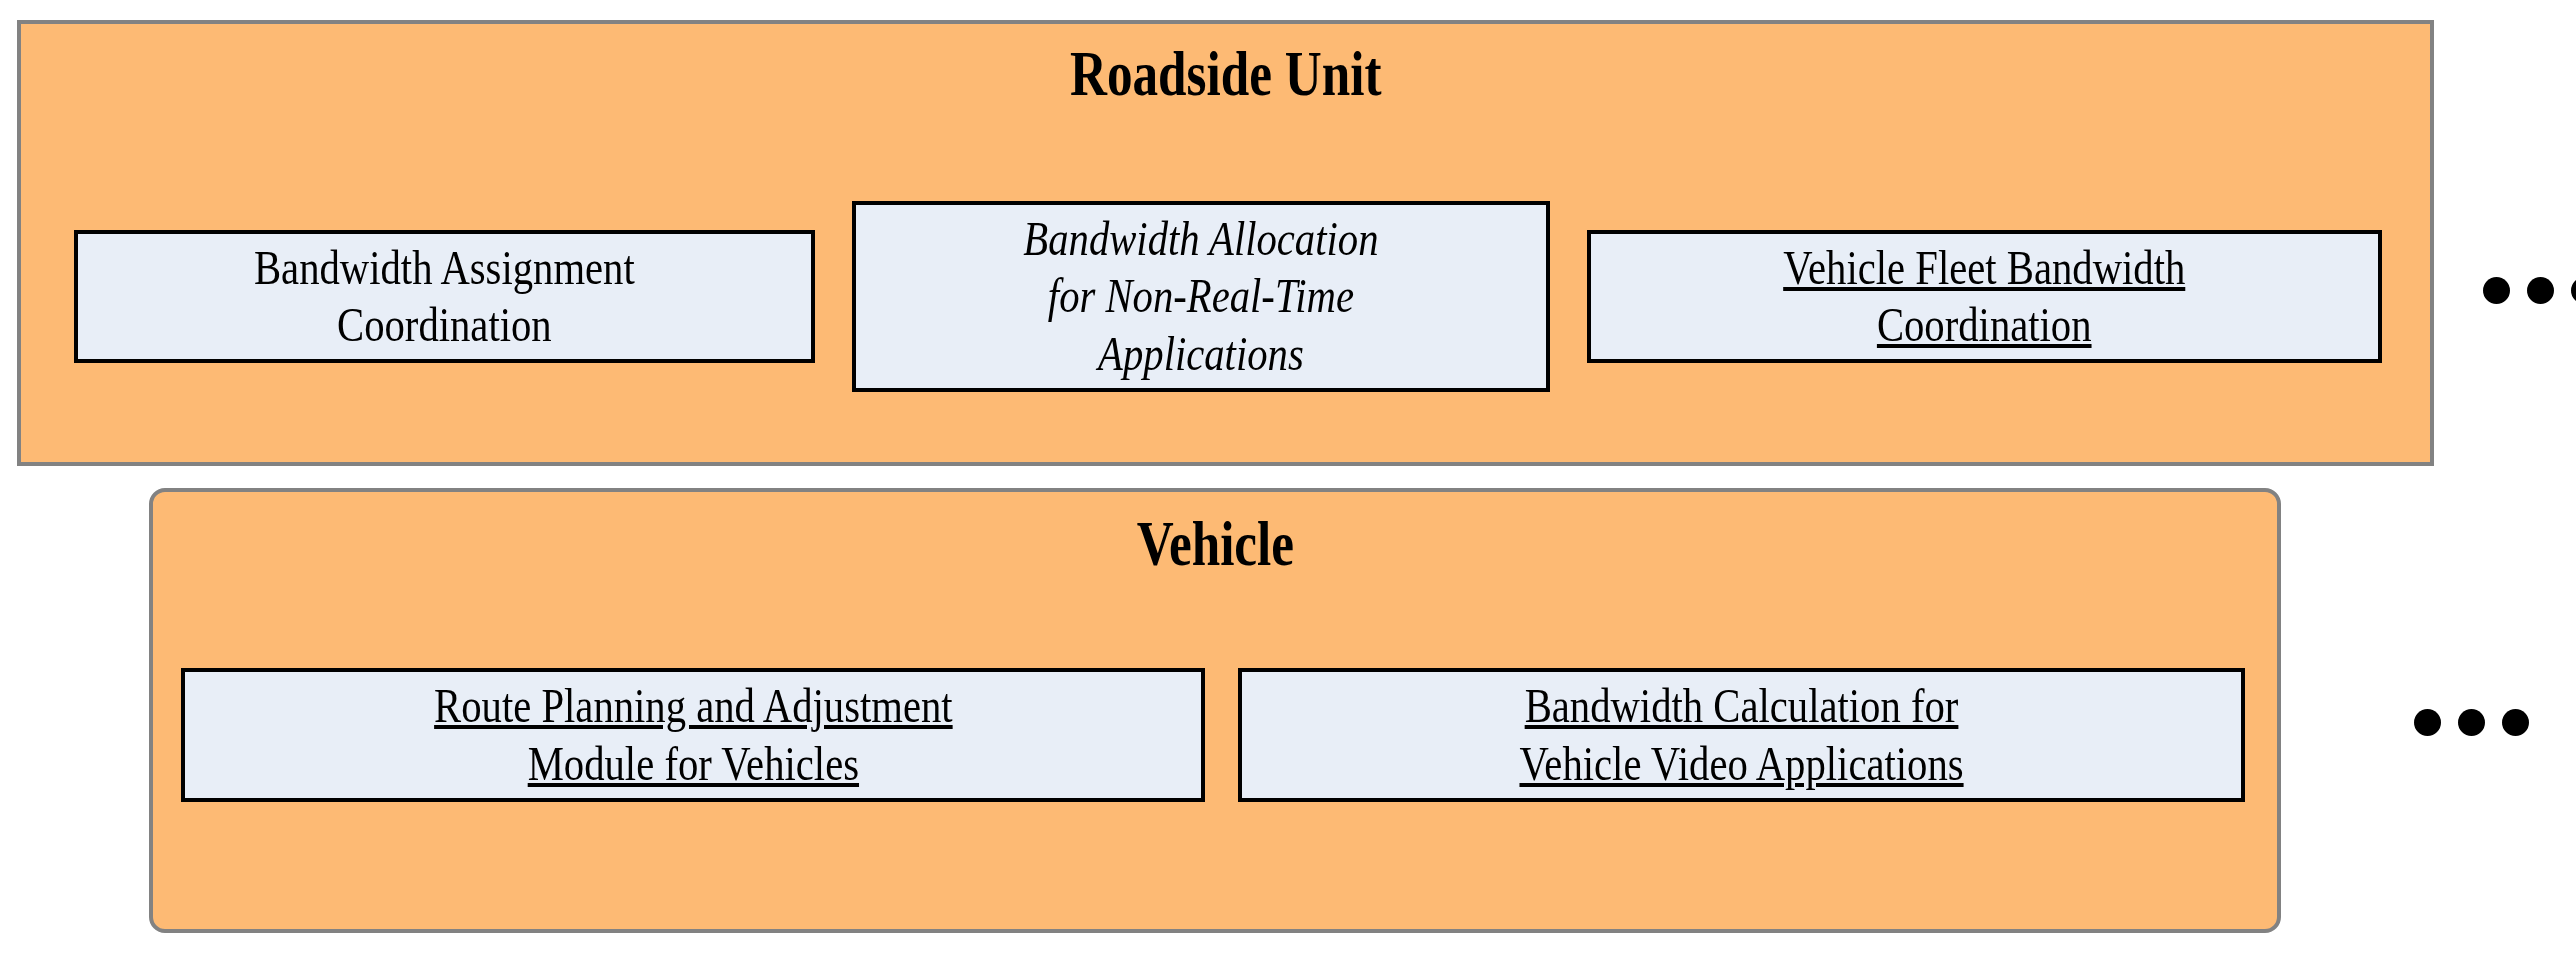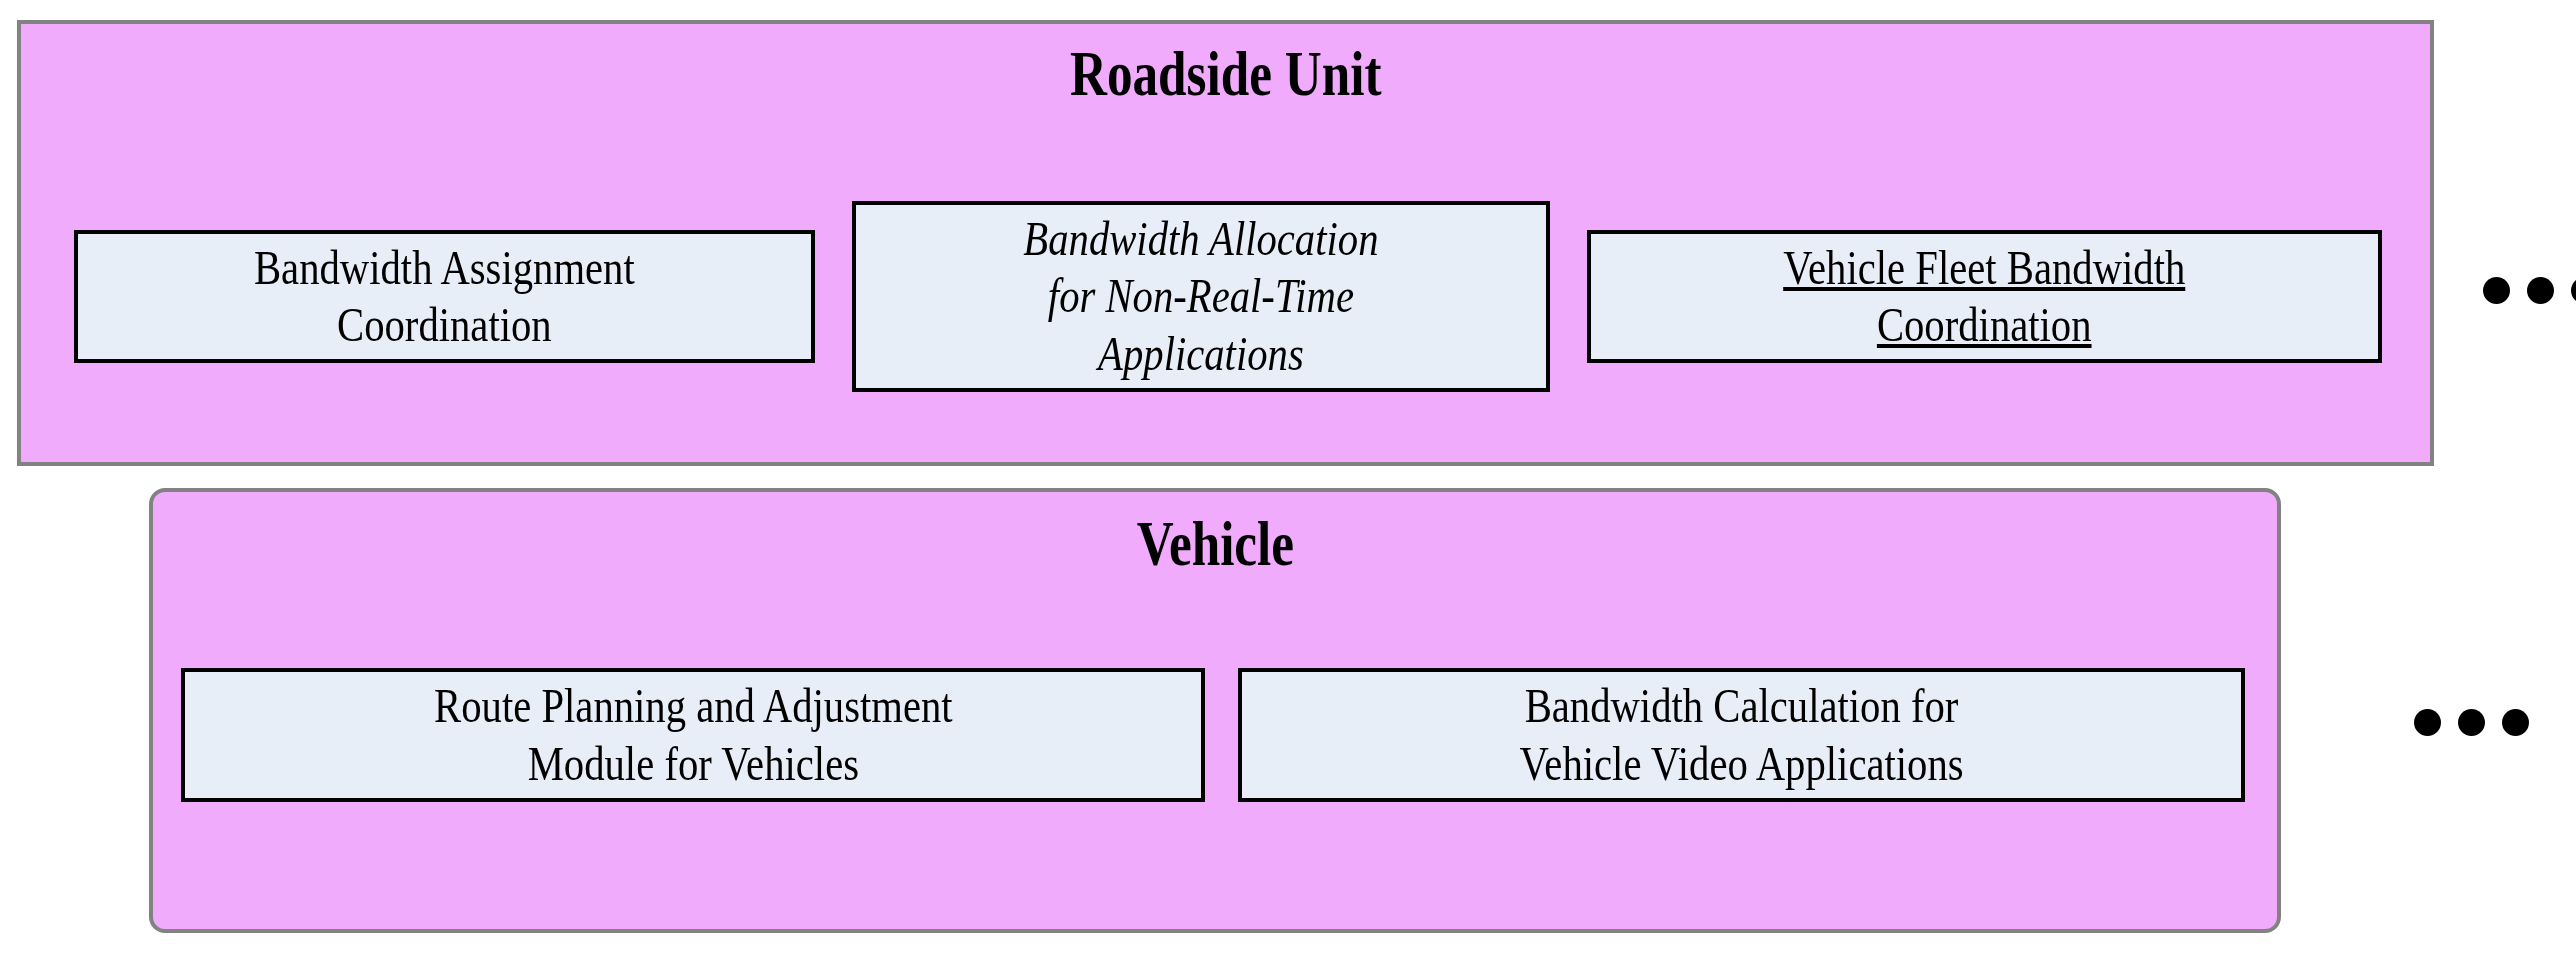--- a/index.html
+++ b/index.html
@@ -12,21 +12,21 @@
     height: 955px;
     position: relative;
     overflow: hidden;
     font-family: "Liberation Serif", "DejaVu Serif", serif;
   }
 
   
   .group {
     position: absolute;
     box-sizing: border-box;
-    background: #f0abfc;
+    background: #fdba74;
     border: 4.1px solid #828282;
     display: flex;
     flex-direction: column;
     align-items: center;
   }
 
   #roadside-unit-group {
     left: 17px;
     top: 20.4px;
     width: 2417px;
@@ -75,20 +75,21 @@
     height: 232px;
     gap: 37px;
   }
 
   #vehicle-modules {
     left: 28px;
     top: 140px;
     width: 2064px;
     height: 206px;
     gap: 33px;
+    text-decoration: underline;
   }
 
   
   .module-box {
     box-sizing: border-box;
     background: #e8eef7;
     border: 4.9px solid #000000;
     display: flex;
     align-items: center;
     justify-content: center;

